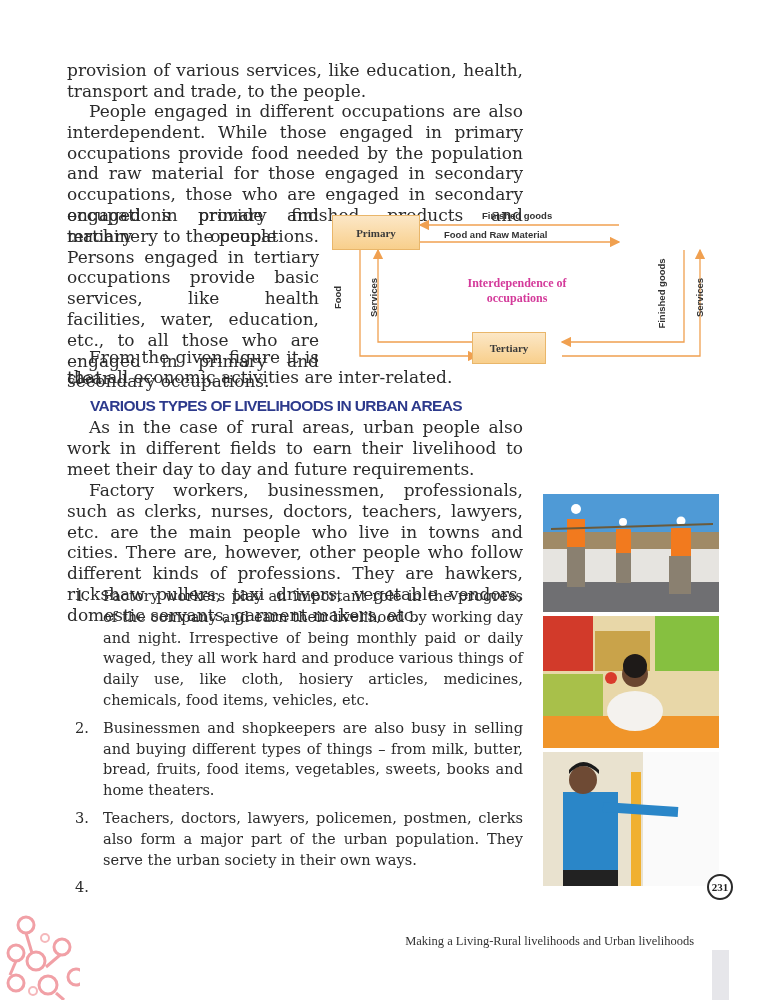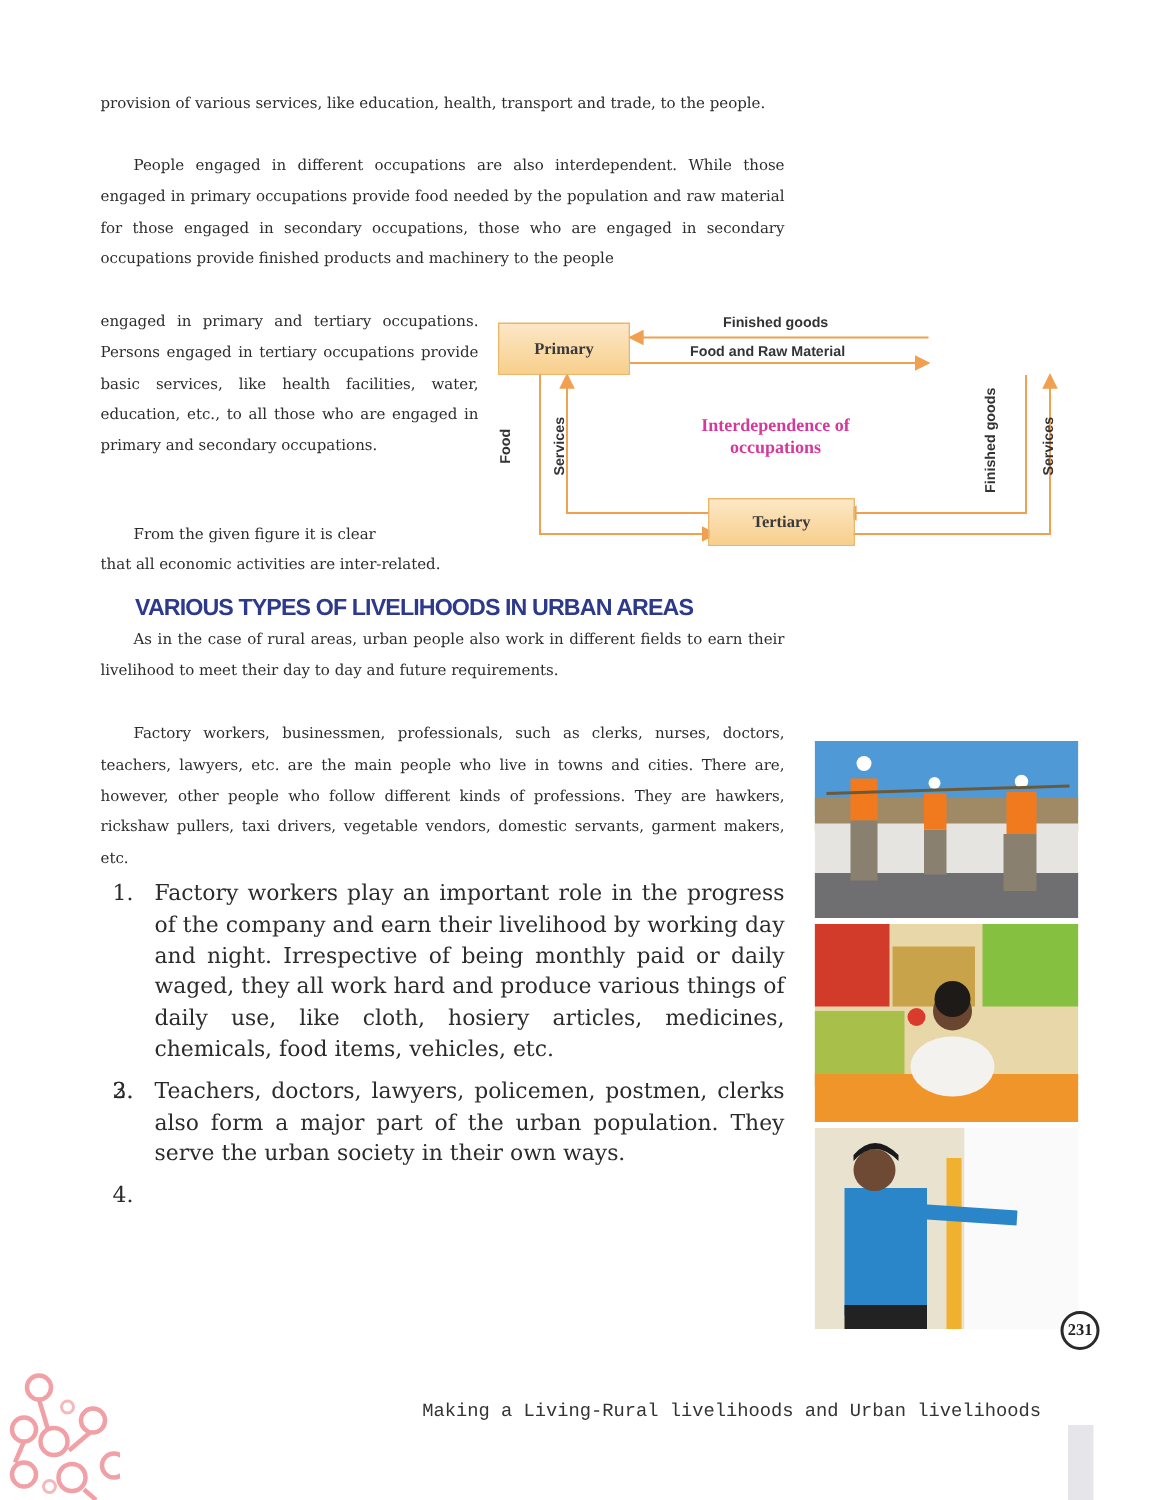--- a/index.html
+++ b/index.html
@@ -1,39 +1,39 @@
 <!DOCTYPE html>
 <html><head>
 <meta charset="utf-8">
 <style>
   html, body { margin:0; padding:0; }
   body { width:782px; height:1000px; background:#ffffff; position:relative; overflow:hidden;
          font-family:"DejaVu Serif", serif; color:#2b2b2b; }
-  .para { position:absolute; left:67px; width:456px; font-size:10px; line-height:20.8px;
+  .para { position:absolute; left:67px; width:456px; font-size:17px; line-height:20.8px;
           text-align:justify; margin:0; }
   .indent { text-indent:22px; }
   .narrow { width:252px; }
   .heading { position:absolute; left:86px; top:393px; font-family:"Liberation Sans", sans-serif;
              font-weight:bold; font-size:15.5px; color:#2d3a8c; letter-spacing:-0.6px; margin:4px; }
   ol.list { position:absolute; left:67px; top:586px; width:456px; margin:0; padding:0; list-style:none;
             font-size:14.6px; line-height:20.8px; }
   ol.list li { position:relative; padding-left:36px; text-align:justify; margin-bottom:7px; }
   ol.list li .num { position:absolute; left:8px; top:0; }
   
   #diagram { position:absolute; left:332px; top:206px; width:380px; height:160px; }
   .box { position:absolute; background:linear-gradient(#fce7c6,#f8cf8c); border:1px solid #e9b66a;
          font-family:Liberation Serif, serif; font-weight:bold; font-size:11px; color:#3a3a3a;
          display:flex; align-items:center; justify-content:center; box-sizing:border-box; }
   .dlabel { position:absolute; font-family:"Liberation Sans", sans-serif; font-weight:bold; font-size:9.5px; color:#333; white-space:nowrap; }
   .vlabel { transform:rotate(-90deg); transform-origin:center; }
   .dtitle { position:absolute; left:110px; top:70px; width:150px; text-align:center;
             font-family:Liberation Serif, serif; font-weight:bold; font-size:12px; line-height:15px; color:#d43a9a; }
   
   .photo { position:absolute; left:543px; width:176px; overflow:hidden; }
-  .footer-text { position:absolute; right:88px; top:934px; font-family:Liberation Mono, monospace; font-size:12.5px; color:#333; }
+  .footer-text { position:absolute; right:88px; top:934px; font-family:Liberation Serif, serif; font-size:12.5px; color:#333; }
   .page-badge { position:absolute; left:707px; top:874px; width:26px; height:26px; border-radius:50%;
                 border:2.5px solid #2a2a2a; border-bottom-color:#2a2a2a; box-sizing:border-box;
                 font-family:"Liberation Serif", serif; font-weight:bold; font-size:11px; display:flex;
                 align-items:center; justify-content:center; color:#222; background:#fff; }
   .page-tab { position:absolute; left:712px; top:950px; width:17px; height:50px; background:#e6e6ea; }
 </style>
 </head>
 <body>
 
 <p class="para" style="top:60px">provision of various services, like education, health, transport and trade, to the people.</p>
@@ -52,37 +52,37 @@
     <g stroke="#f0a050" stroke-width="1.3" fill="none">
       <path d="M287,19 L88,19" marker-end="url(#ah)"></path>
       <path d="M88,36 L287,36" marker-end="url(#ah)"></path>
       <path d="M28,43 L28,150 L145,150" marker-end="url(#ah)"></path>
       <path d="M140,136 L46,136 L46,44" marker-end="url(#ah)"></path>
       <path d="M352,44 L352,136 L230,136" marker-end="url(#ah)"></path>
       <path d="M230,150 L368,150 L368,44" marker-end="url(#ah)"></path>
     </g>
   </svg>
   <div class="box" style="left:0;top:9px;width:88px;height:35px">Primary</div>
-  <div class="box" style="left:140px;top:126px;width:98px;height:32px">Tertiary</div>
+  <div class="box" style="left:140px;top:126px;width:74px;height:32px">Tertiary</div>
   <div class="dlabel" style="left:150px;top:4px">Finished goods</div>
-  <div class="dlabel" style="left:128px;top:23px">Food and Raw Material</div>
+  <div class="dlabel" style="left:112px;top:23px">Food and Raw Material</div>
   <div class="dlabel vlabel" style="left:-6px;top:86px">Food</div>
   <div class="dlabel vlabel" style="left:22px;top:86px">Services</div>
   <div class="dlabel vlabel" style="left:294px;top:82px">Finished goods</div>
   <div class="dlabel vlabel" style="left:348px;top:86px">Services</div>
   <div class="dtitle">Interdependence of occupations</div>
 </div>
 
 <h2 class="heading">VARIOUS TYPES OF LIVELIHOODS IN URBAN AREAS</h2>
 <p class="para indent" style="top:417px">As in the case of rural areas, urban people also work in different fields to earn their livelihood to meet their day to day and future requirements.</p>
 <p class="para indent" style="top:480px;width:456px">Factory workers, businessmen, professionals, such as clerks, nurses, doctors, teachers, lawyers, etc. are the main people who live in towns and cities. There are, however, other people who follow different kinds of professions. They are hawkers, rickshaw pullers, taxi drivers, vegetable vendors, domestic servants, garment makers, etc.</p>
 
 <ol class="list">
   <li><span class="num">1.</span><span>Factory workers play an important role in the progress of the company and earn their livelihood by working day and night. Irrespective of being monthly paid or daily waged, they all work hard and produce various things of daily use, like cloth, hosiery articles, medicines, chemicals, food items, vehicles, etc.</span></li>
-  <li><span class="num">2.</span></li>
+  <li><span class="num">2.</span><span>Businessmen and shopkeepers are also busy in selling and buying different types of things – from milk, butter, bread, fruits, food items, vegetables, sweets, books and home theaters.</span></li>
   <li><span class="num">3.</span><span>Teachers, doctors, lawyers, policemen, postmen, clerks also form a major part of the urban population. They serve the urban society in their own ways.</span></li>
   <li><span class="num">4.</span></li>
 </ol>
 
 <div class="photo" style="top:494px;height:118px">
   <svg width="176" height="118">
     <rect width="176" height="50" fill="#4f9ad6"></rect>
     <rect y="38" width="176" height="22" fill="#a08a66"></rect>
     <rect y="55" width="176" height="38" fill="#e6e4e0"></rect>
     <rect y="88" width="176" height="30" fill="#6f6f72"></rect>

